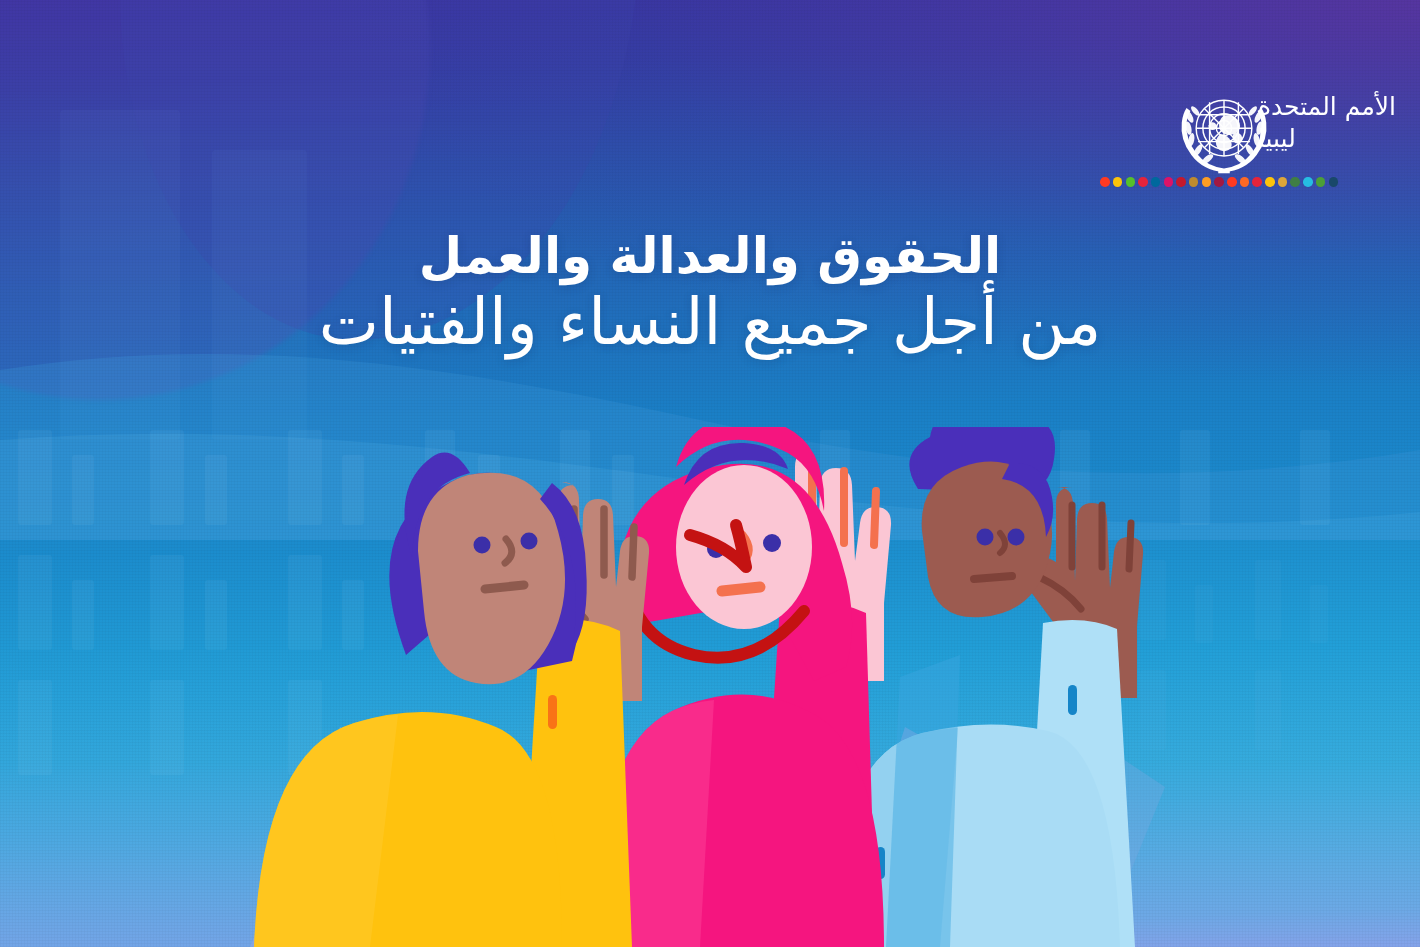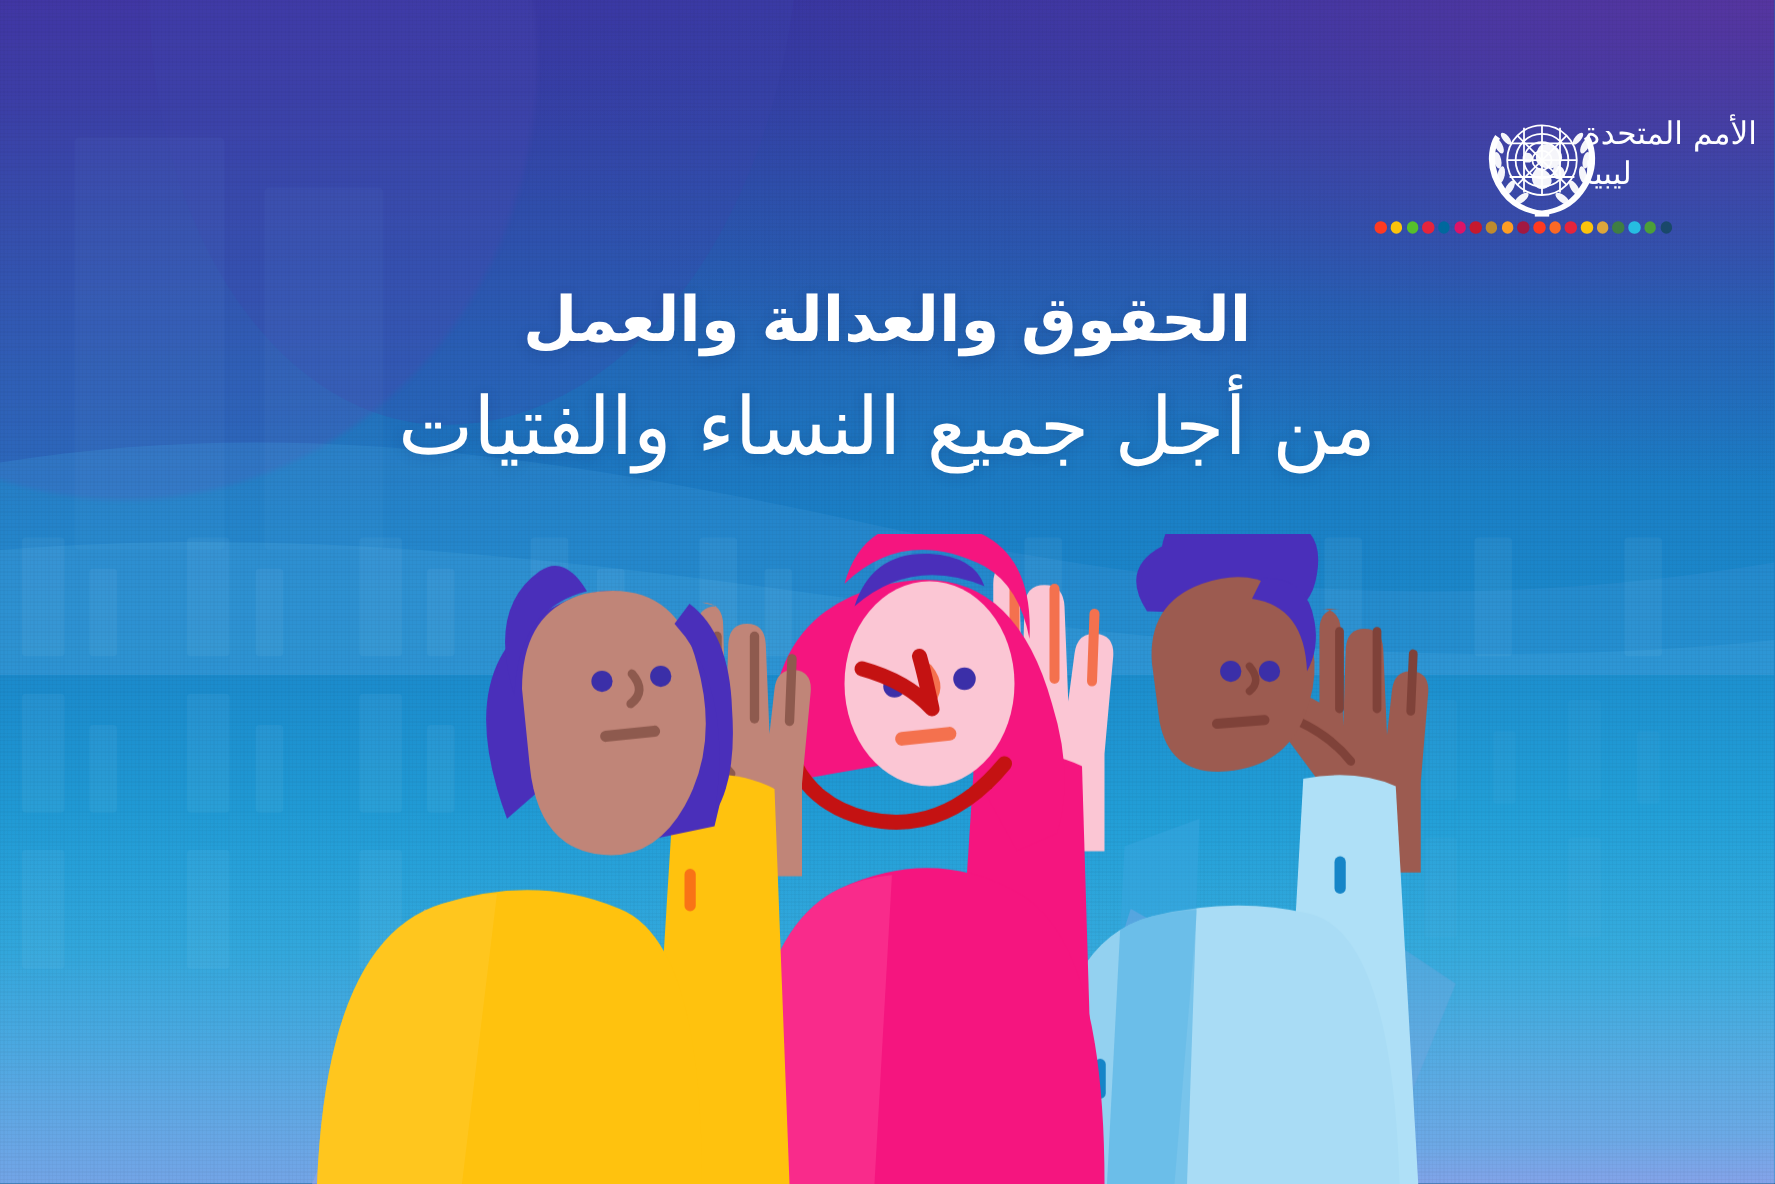--- a/index.html
+++ b/index.html
@@ -88,21 +88,21 @@
   .city {
     position: absolute;
     inset: 0;
     opacity: 0.40;
   }
 
   
   .un-block {
     position: absolute;
     top: 86px;
-    right: 0px;
+    right: 10px;
     display: flex;
     align-items: flex-start;
     gap: 0px;
     z-index: 30;
   }
   .un-words {
     text-align: left;
     color: #ffffff;
     padding-top: 6px;
     padding-left: 0;
@@ -161,21 +161,21 @@
     font-size: 50px;
     font-weight: 700;
     letter-spacing: 2px;
     line-height: 1.12;
     white-space: nowrap;
   }
   .headline .hl2 {
     font-size: 64px;
     font-weight: 500;
     line-height: 1.2;
-    margin-top: 20px;
+    margin-top: 0;
     white-space: nowrap;
   }
 
   
   .illo {
     position: absolute;
     left: 0; right: 0; bottom: 0;
     height: 520px;
     z-index: 20;
   }

